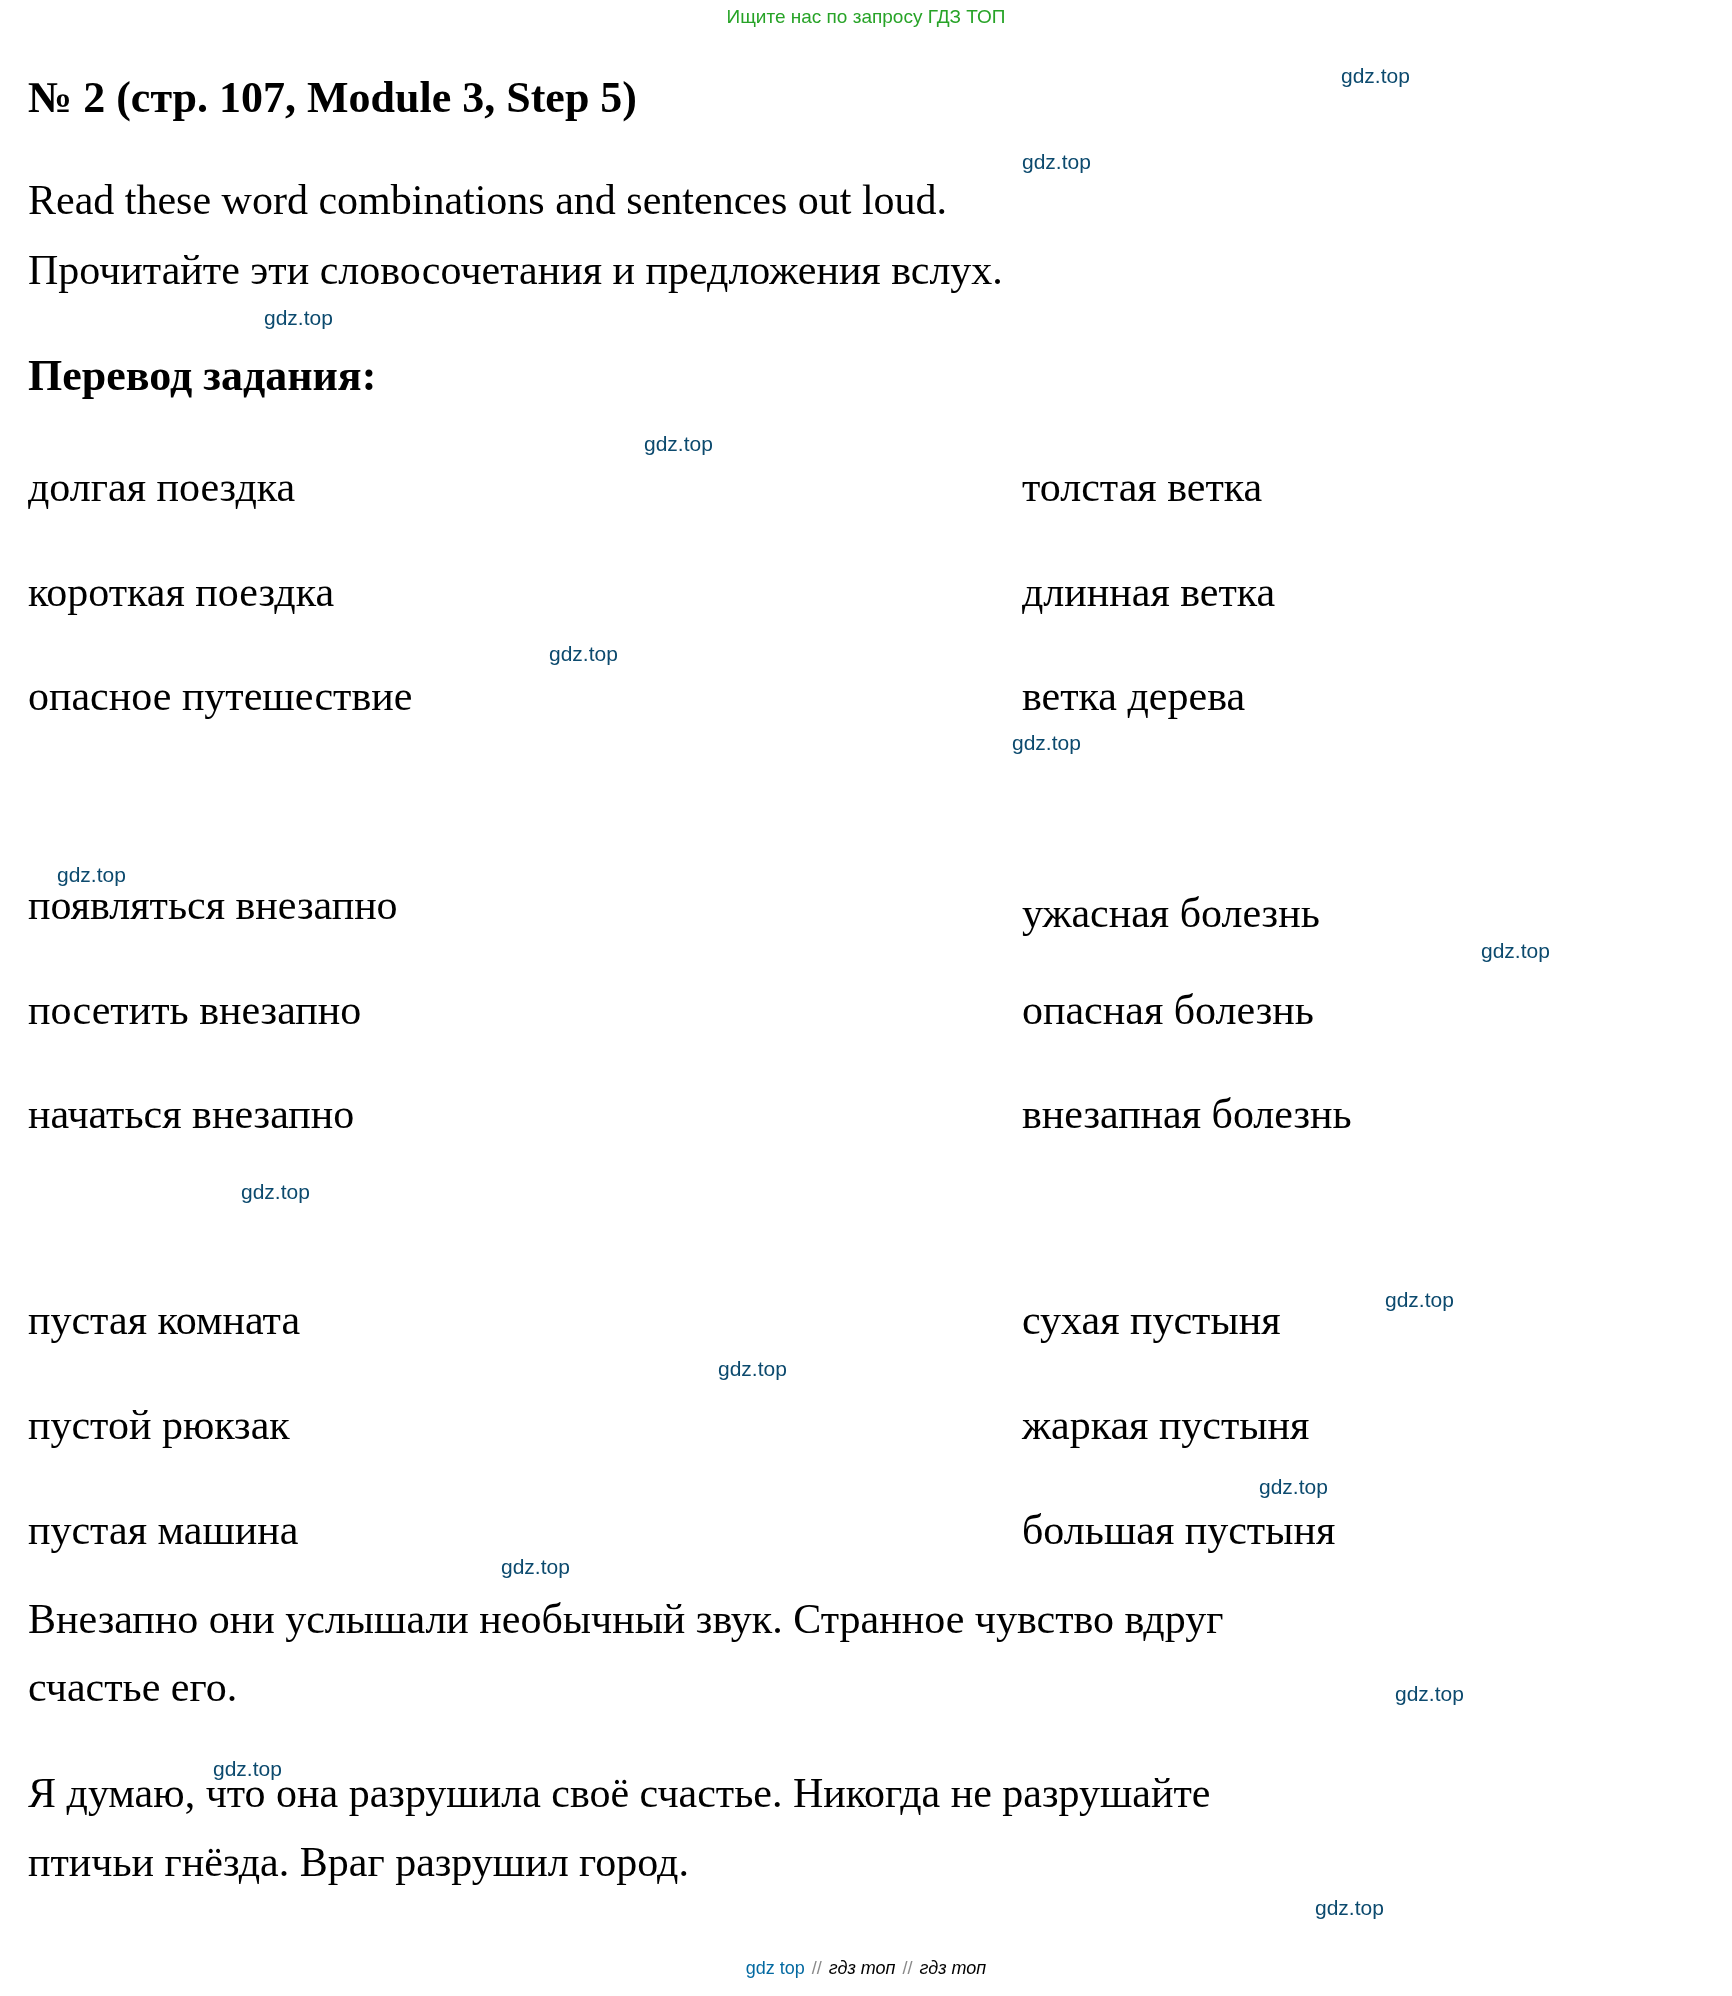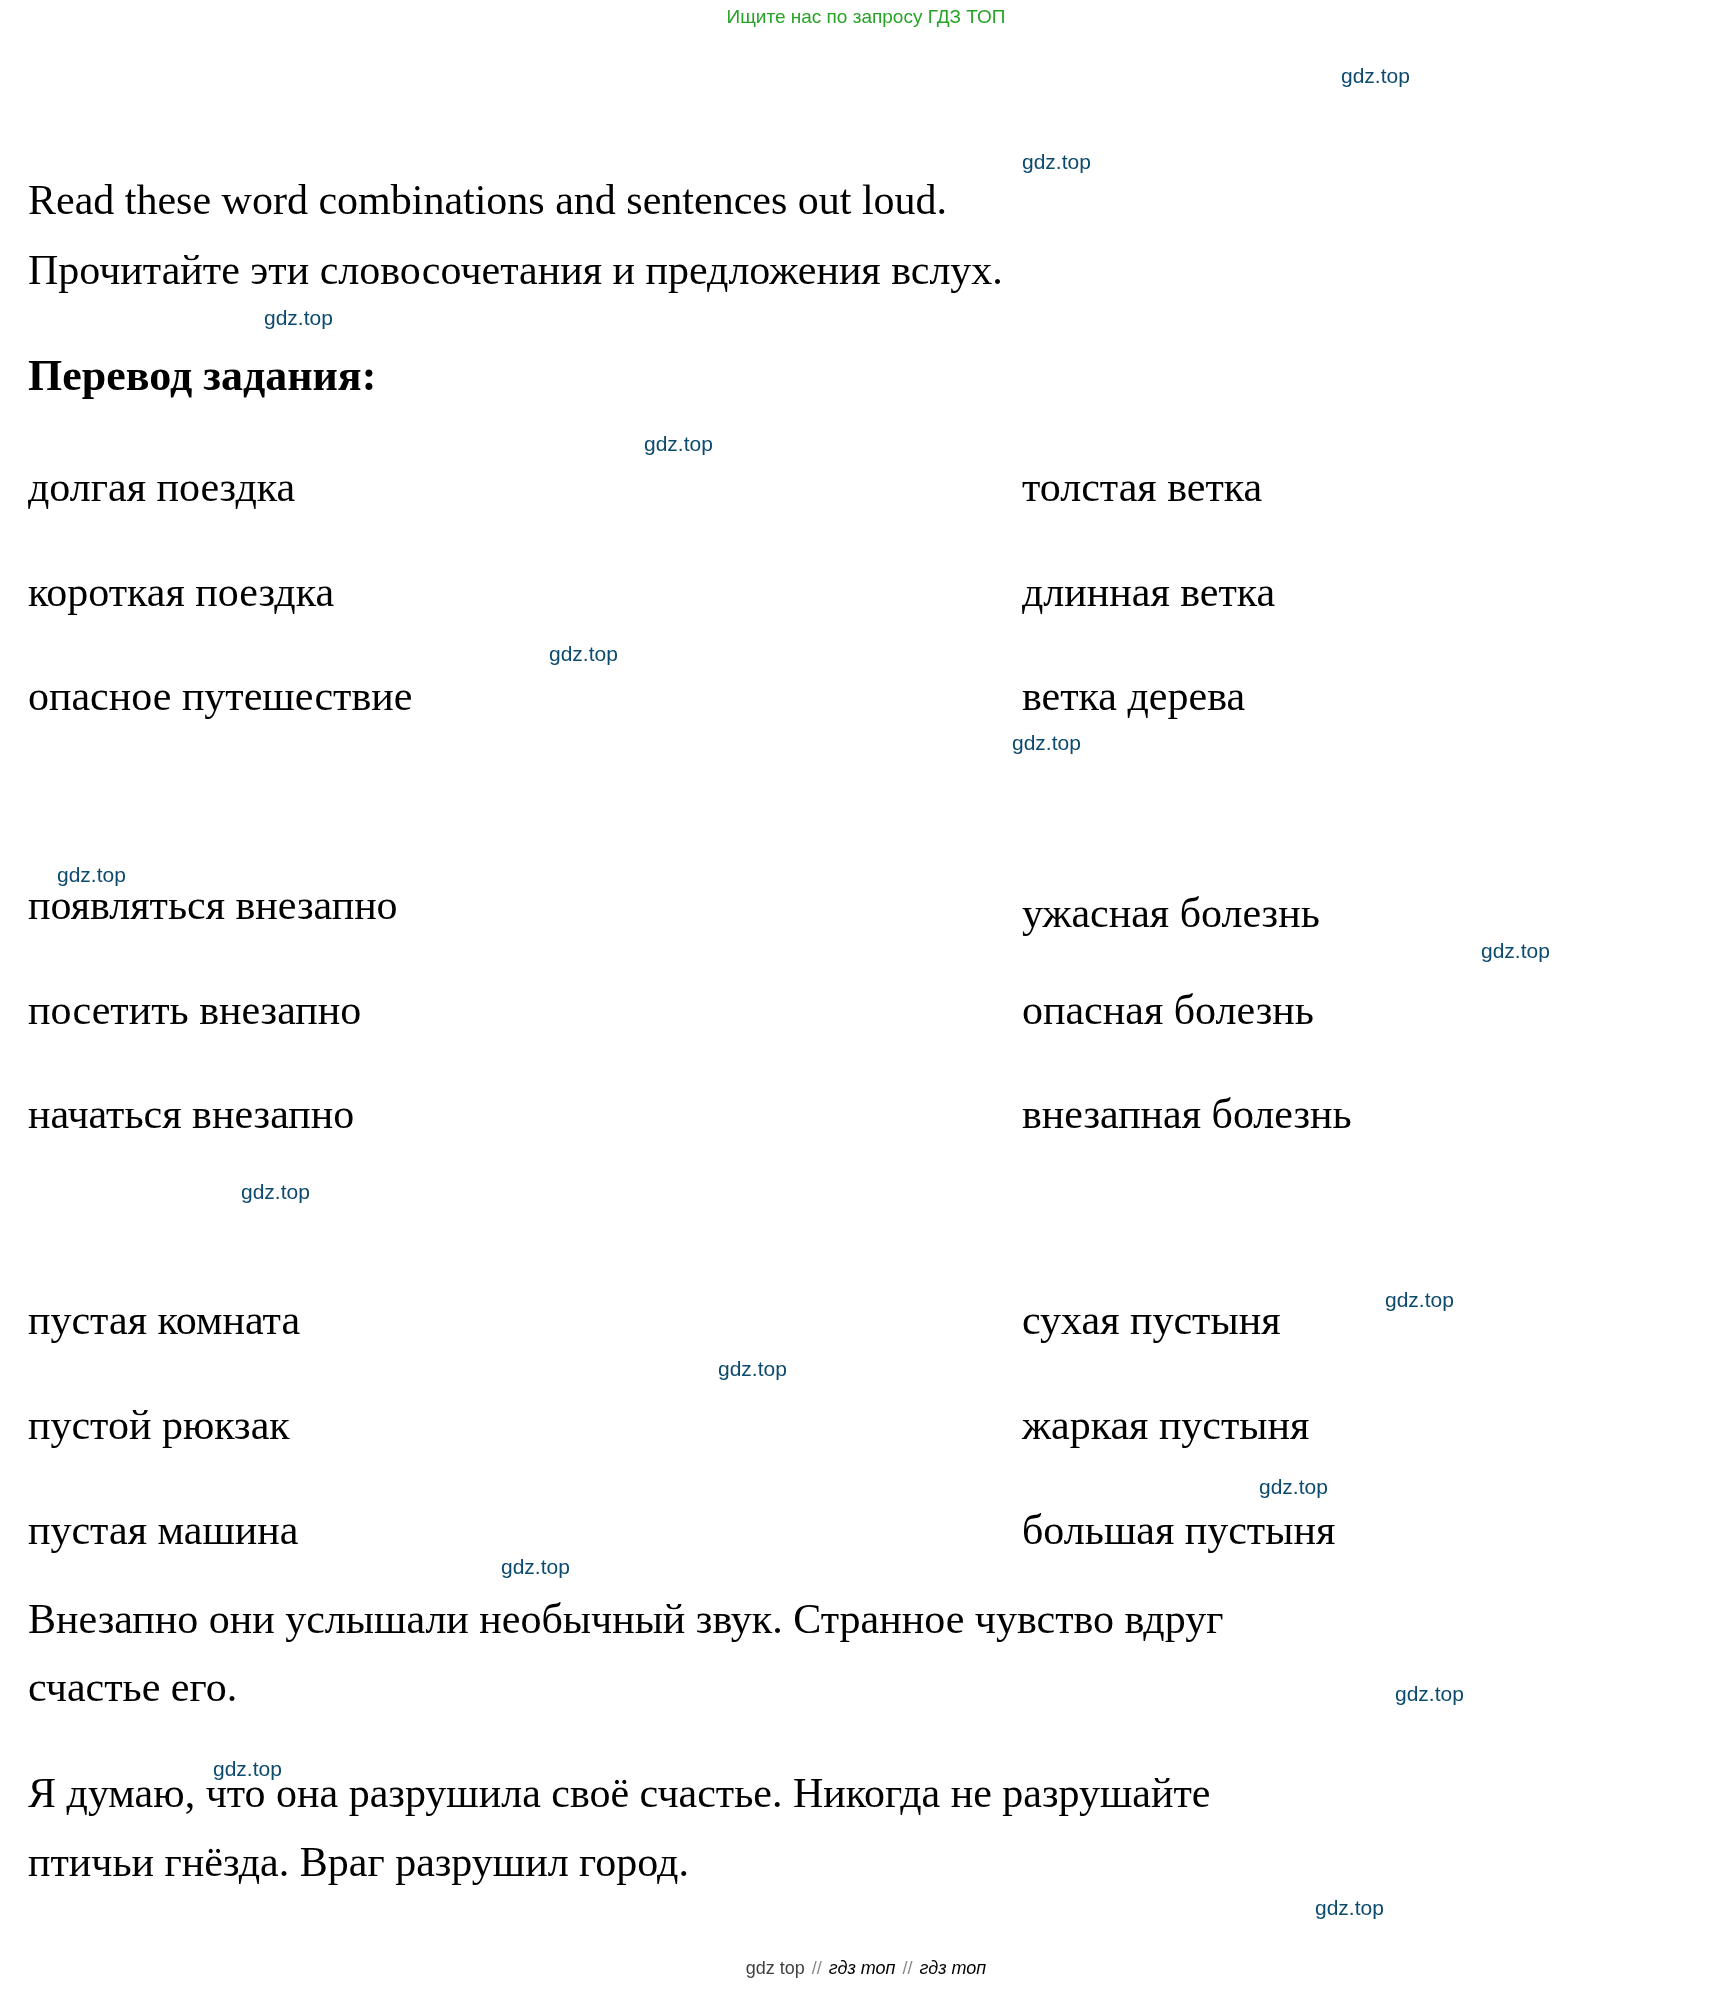--- a/index.html
+++ b/index.html
@@ -33,21 +33,21 @@
   }
   .para { white-space:nowrap; }
   .footer {
     position:absolute;
     left:0; top:1958px;
     width:100%;
     text-align:center;
     font-family:"Liberation Sans", sans-serif;
     font-size:18px;
   }
-  .footer .g { color:#404040; }
+  .footer .g { color:#0369a1; }
   .footer .bl { color:#000000;font-style:italic; }
   .footer .s { color:#8a8a8a; margin:0 7px; }
 </style>
 </head>
 <body>
 
 <div class="page">
 
   <div class="banner">Ищите нас по запросу ГДЗ ТОП</div>
 
@@ -61,20 +61,21 @@
   <div class="wm" style="left:1481px; top:939px;">gdz.top</div>
   <div class="wm" style="left:241px;  top:1180px;">gdz.top</div>
   <div class="wm" style="left:1385px; top:1288px;">gdz.top</div>
   <div class="wm" style="left:718px;  top:1357px;">gdz.top</div>
   <div class="wm" style="left:1259px; top:1475px;">gdz.top</div>
   <div class="wm" style="left:501px;  top:1555px;">gdz.top</div>
   <div class="wm" style="left:1395px; top:1682px;">gdz.top</div>
   <div class="wm" style="left:213px;  top:1757px;">gdz.top</div>
   <div class="wm" style="left:1315px; top:1896px;">gdz.top</div>
 
+  <div class="abs b" style="left:28px; top:72px;">№ 2 (стр. 107, Module 3, Step 5)</div>
 
   <div class="abs t" style="left:28px; top:176px;">Read these word combinations and sentences out loud.</div>
   <div class="abs t" style="left:28px; top:246px;">Прочитайте эти словосочетания и предложения вслух.</div>
 
   <div class="abs b" style="left:28px; top:350px;">Перевод задания:</div>
 
   <div class="abs t" style="left:28px;   top:463px;">долгая поездка</div>
   <div class="abs t" style="left:1022px; top:463px;">толстая ветка</div>
   <div class="abs t" style="left:28px;   top:568px;">короткая поездка</div>
   <div class="abs t" style="left:1022px; top:568px;">длинная ветка</div>

